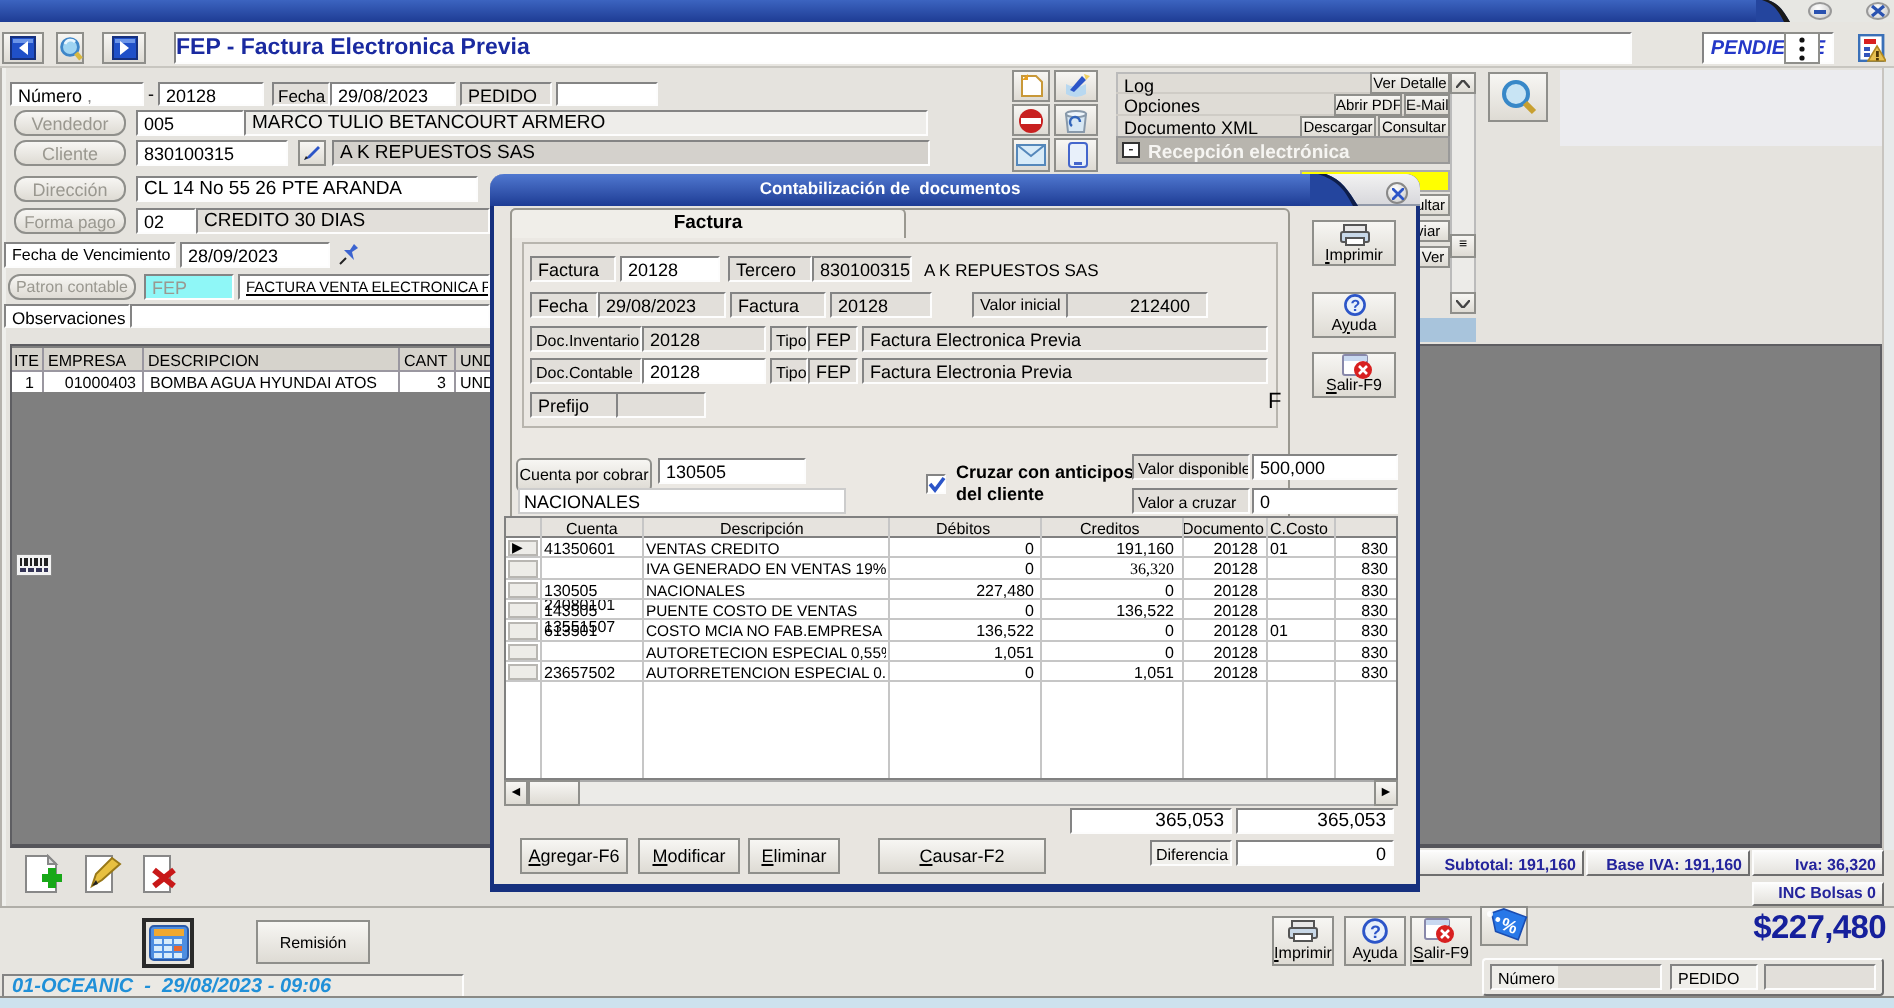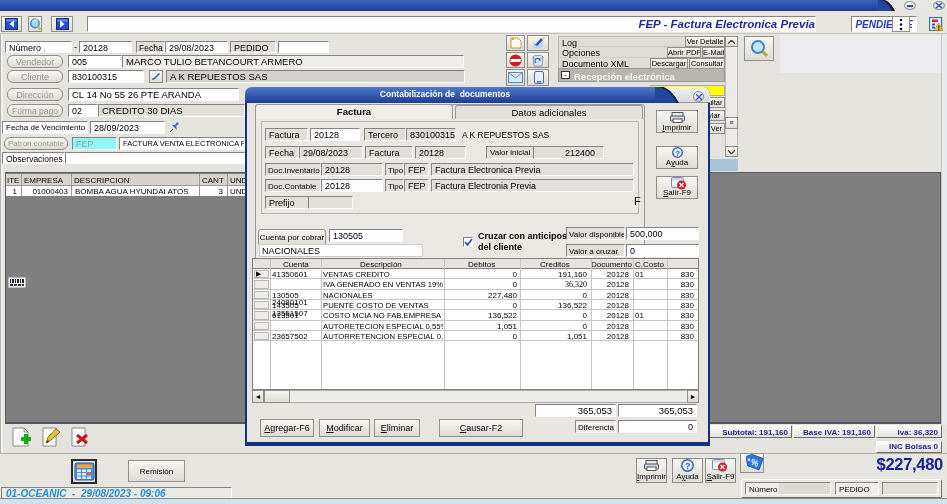--- a/index.html
+++ b/index.html
@@ -45,21 +45,21 @@
 <svg class="abs" style="left:29px;top:18px;" width="13" height="13">
     <circle cx="6" cy="5.5" r="4.2" fill="#9FD4F2" stroke="#3E86C8" stroke-width="1.4"></circle>
     <path d="M3.5,4 a3,3 0 0 1 5,-1" stroke="#E8F6FF" stroke-width="1.4" fill="none"></path>
     <line x1="9" y1="8.5" x2="11.5" y2="11.5" stroke="#D8B840" stroke-width="2.4"></line>
   </svg>
 <svg class="abs" style="left:56px;top:18px;" width="13" height="12">
     <rect x="0.5" y="0.5" width="12" height="11" fill="#2050C8" stroke="#16307E"></rect>
     <rect x="1.5" y="1.5" width="10" height="2" fill="#6C95E8"></rect>
     <path d="M4,2.5 L8.5,6 L4,9.5 Z" fill="#fff"></path>
   </svg>
-<div class="abs sunken" style="left:87px;top:16px;width:729px;height:16px;text-align:right;font-weight:bold;font-style:italic;font-size:11.5px;color:#1A2AA0;line-height:15px;">FEP - Factura Electronica Previa</div>
+<div class="abs sunken" style="left:87px;top:16px;width:729px;height:16px;text-align:left;font-weight:bold;font-size:11.5px;color:#1A2AA0;line-height:15px;">FEP - Factura Electronica Previa</div>
 <div class="abs sunken" style="left:819px;top:16px;width:66px;height:16px;text-align:center;font-weight:bold;font-style:italic;font-size:10px;color:#2438C8;line-height:15px;margin-left:32px;">PENDIENTE</div>
 <div class="abs btn" style="left:892px;top:16px;width:18px;height:16px;background:#fff;"></div>
 <svg class="abs" style="left:898px;top:18px;" width="6" height="13">
     <circle cx="3" cy="2" r="1.3" fill="#111"></circle>
     <circle cx="3" cy="6.5" r="1.3" fill="#111"></circle>
     <circle cx="3" cy="11" r="1.3" fill="#111"></circle>
   </svg>
 <svg class="abs" style="left:929px;top:17px;" width="14" height="14">
     <rect x="0.5" y="0.5" width="12" height="13" fill="#fff" stroke="#3A70B8" stroke-width="1.4"></rect>
     <rect x="3" y="2.5" width="6" height="2.5" fill="#D82020"></rect>
@@ -100,21 +100,21 @@
 
 <div class="abs sunken field" style="left:2px;top:121px;width:86px;height:13px;font-size:8px;">Fecha de Vencimiento</div>
 <div class="abs sunken field" style="left:90px;top:121px;width:75px;height:13px;">28/09/2023</div>
 <svg class="abs" style="left:168px;top:122px;" width="12" height="12">
     <path d="M2,10 L5,7" stroke="#222" stroke-width="1"></path>
     <path d="M4,3 L9,8 L8,4 L11,2 L9,0 L7,3 Z" fill="#3C64D0"></path>
   </svg>
 
 <div class="abs btn gb" style="left:4px;top:137px;width:64px;height:13px;border-radius:6px;line-height:12px;font-size:8px;">Patron contable</div>
 <div class="abs sunken field" style="left:72px;top:137px;width:45px;height:13px;background:#8FF7F7;color:#9A9890;">FEP</div>
-<div class="abs sunken field" style="left:119px;top:137px;width:126px;height:13px;font-size:7.5px;">FACTURA VENTA ELECTRONICA P</div>
+<div class="abs sunken field" style="left:119px;top:137px;width:126px;height:13px;font-size:7.5px;text-decoration:underline;">FACTURA VENTA ELECTRONICA P</div>
 
 <div class="abs sunken field" style="left:2px;top:152px;width:63px;height:12px;font-size:8.5px;">Observaciones</div>
 <div class="abs sunken field" style="left:65px;top:152px;width:180px;height:12px;"></div>
 
 <div class="abs btn" style="left:506px;top:35px;width:19px;height:16px;"></div>
 <div class="abs btn" style="left:506px;top:52px;width:19px;height:16px;"></div>
 <div class="abs btn" style="left:506px;top:69px;width:19px;height:17px;"></div>
 <div class="abs btn" style="left:527px;top:35px;width:22px;height:16px;"></div>
 <div class="abs btn" style="left:527px;top:52px;width:22px;height:16px;"></div>
 <div class="abs btn" style="left:527px;top:69px;width:22px;height:17px;"></div>
@@ -306,21 +306,20 @@
       <path d="M8,0 C16,3 19,8 24,16 L21.5,16 C17,7 13,3 4,0 Z" fill="#0E1E4A"></path>
     </svg>
  <div class="abs" style="left:0;top:0;width:400px;height:16px;text-align:center;color:#fff;font-weight:bold;font-size:8.5px;line-height:15px;">Contabilización de&nbsp; documentos</div>
  <div class="abs" style="left:448px;top:4px;width:11px;height:11px;border-radius:50%;background:radial-gradient(circle at 40% 30%,#fff,#C8C8C8);border:1px solid #888;"></div>
  <svg class="abs" style="left:451px;top:7px;" width="6" height="6">
       <path d="M0,0 L6,6 M6,0 L0,6" stroke="#2C55C8" stroke-width="1.4"></path>
     </svg>
 
  <div class="abs" style="left:10px;top:17px;width:390px;height:206px;background:#EBE8E3;border:1px solid #9A9890;border-radius:3px;"></div>
  <div class="abs" style="left:10px;top:17px;width:198px;height:15px;background:#F0EEE9;border:1px solid #9A9890;border-bottom:none;border-radius:3px 3px 0 0;text-align:center;font-weight:bold;font-size:9.5px;line-height:14px;">Factura</div>
- <div class="abs" style="left:210px;top:18px;width:188px;height:14px;background:#E4E1DC;border:1px solid #9A9890;border-bottom:none;border-radius:3px 3px 0 0;text-align:center;font-size:9.5px;line-height:13px;">Datos adicionales</div>
 
  <div class="abs" style="left:16px;top:34px;width:378px;height:93px;border:1px solid #B8B5AE;background:#EBE8E3;"></div>
 
  <div class="abs sunkgray field" style="left:20px;top:41px;width:43px;height:13px;">Factura</div>
  <div class="abs sunken field" style="left:65px;top:41px;width:50px;height:13px;">20128</div>
  <div class="abs sunkgray field" style="left:119px;top:41px;width:42px;height:13px;">Tercero</div>
  <div class="abs sunkgray field" style="left:161px;top:41px;width:50px;height:13px;">830100315</div>
  <div class="abs" style="left:217px;top:43px;font-size:8.5px;">A K REPUESTOS SAS</div>
 
  <div class="abs sunkgray field" style="left:20px;top:59px;width:34px;height:13px;">Fecha</div>

